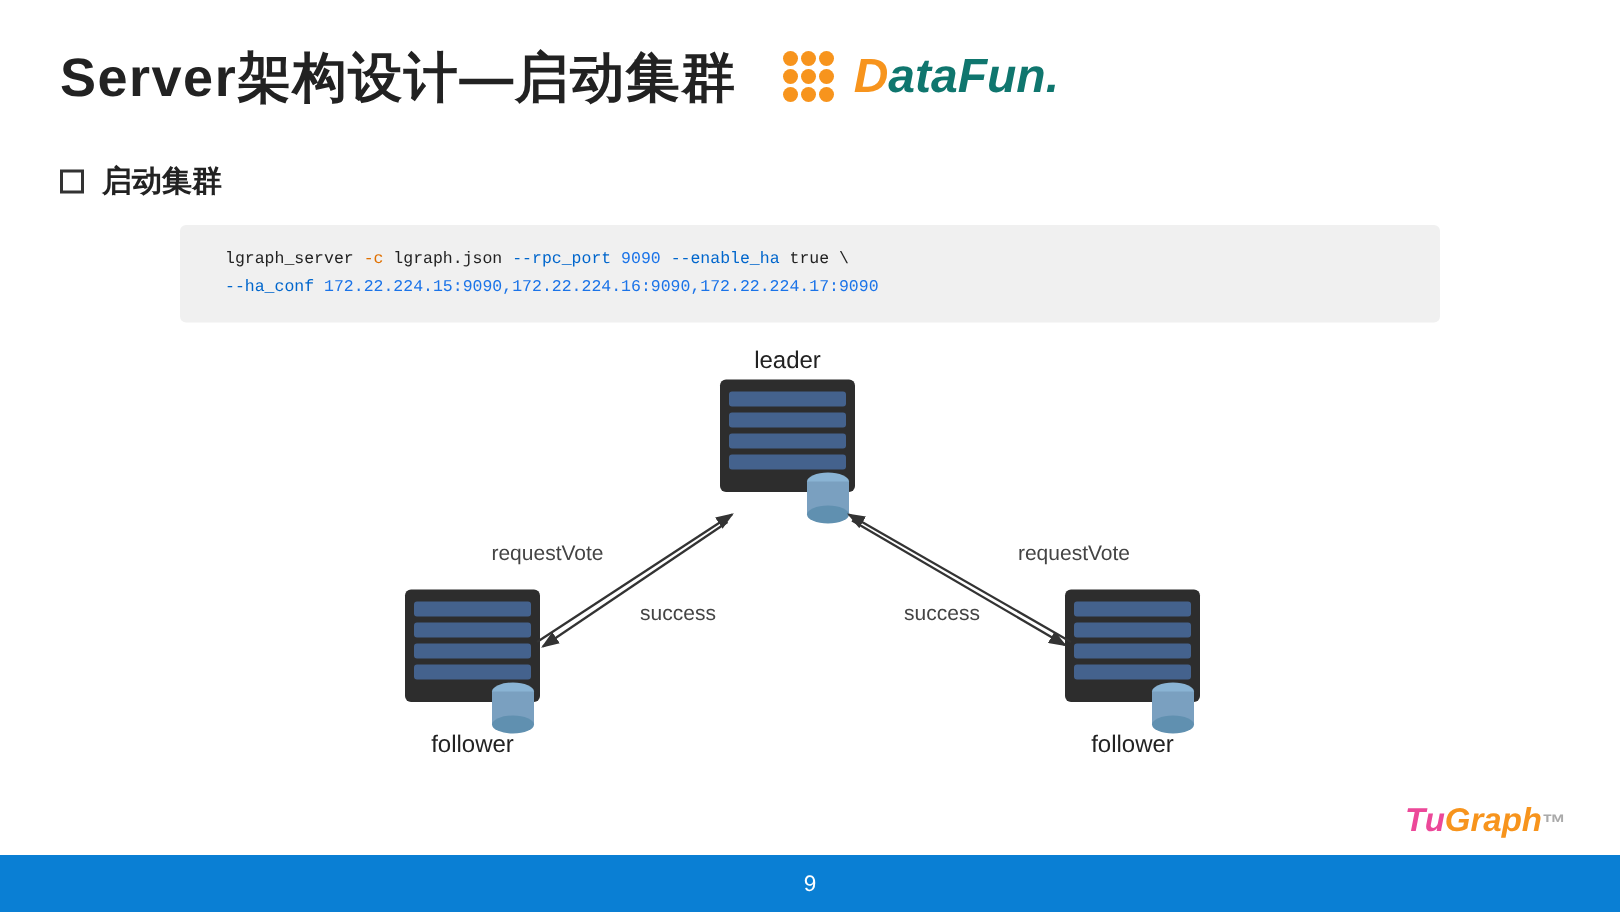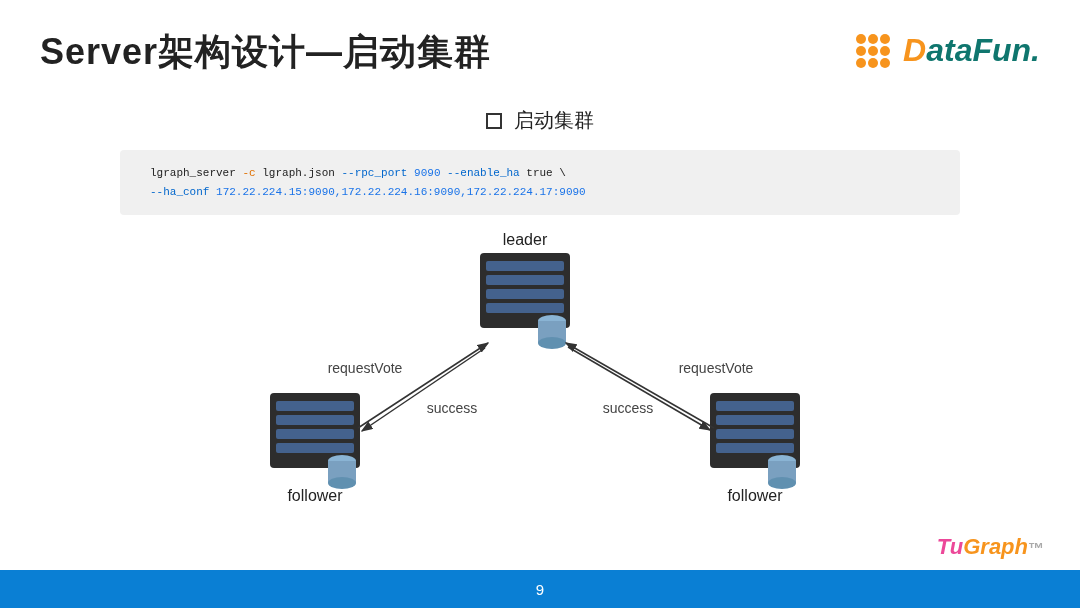--- a/index.html
+++ b/index.html
@@ -16,22 +16,23 @@
       width: 1080px;
       height: 608px;
       position: relative;
       background: #fff;
     }
 
     
     .header {
       padding: 28px 40px 0 40px;
       display: flex;
-      justify-content: space-between;
+      justify-content: flex-start;
       align-items: flex-start;
+      gap: 30px;
     }
 
     .title {
       font-size: 36px;
       font-weight: bold;
       color: #222;
       letter-spacing: 1px;
     }
 
     
@@ -40,23 +41,22 @@
       align-items: center;
       margin-top: 4px;
     }
 
     
     .section-heading {
       display: flex;
       align-items: center;
       margin: 30px 40px 16px 40px;
       font-size: 20px;
-      font-weight: normal;
+      font-weight: bold;
       color: #222;
-      justify-content: center;
     }
     .section-heading .checkbox-icon {
       width: 16px;
       height: 16px;
       border: 2px solid #333;
       display: inline-block;
       margin-right: 12px;
       flex-shrink: 0;
     }
 

